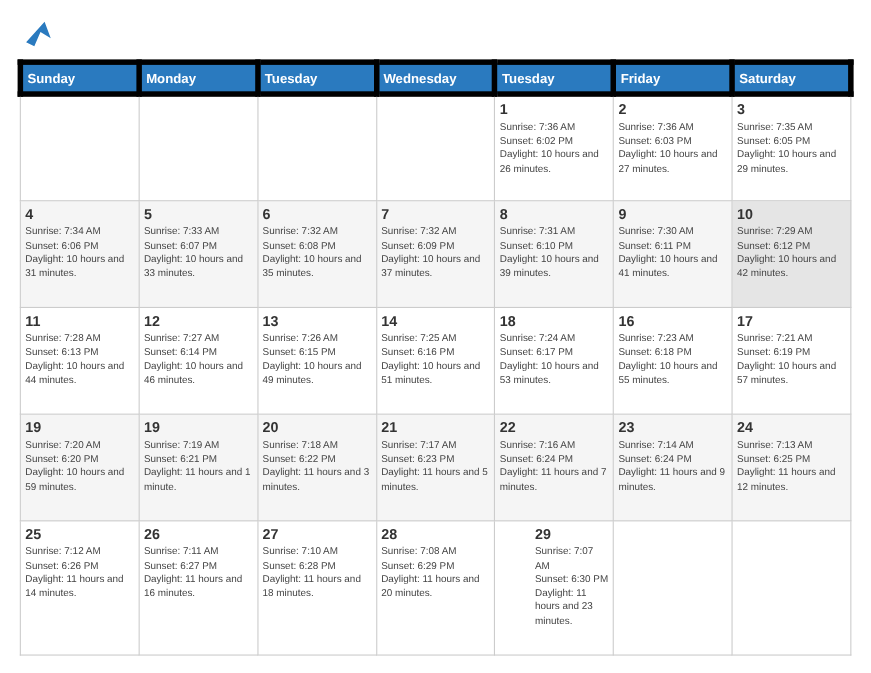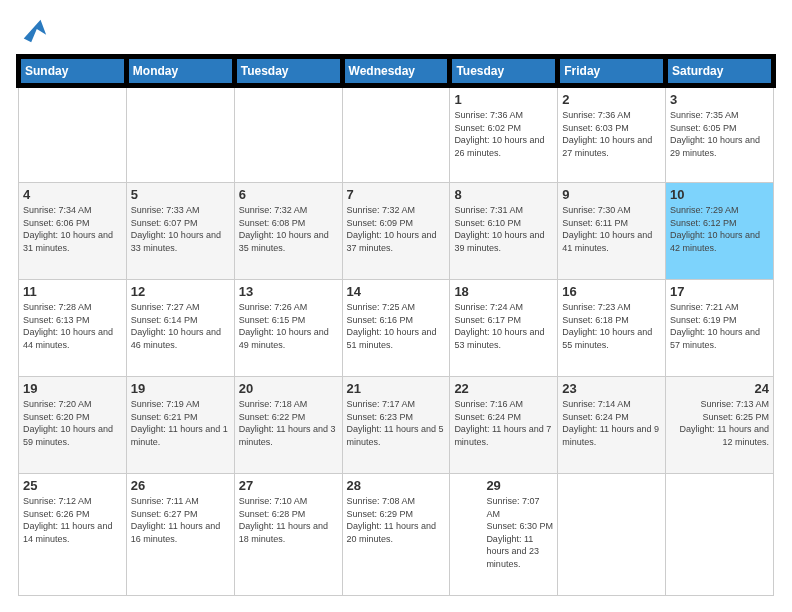--- a/index.html
+++ b/index.html
@@ -169,21 +169,21 @@
             <div class="day-info">Sunrise: 7:32 AM<br>Sunset: 6:09 PM<br>Daylight: 10 hours and 37 minutes.</div>
           </td>
           <td style="background-color: rgb(245, 245, 245);">
             <span class="day-num">8</span>
             <div class="day-info">Sunrise: 7:31 AM<br>Sunset: 6:10 PM<br>Daylight: 10 hours and 39 minutes.</div>
           </td>
           <td style="background-color: rgb(245, 245, 245);">
             <span class="day-num">9</span>
             <div class="day-info">Sunrise: 7:30 AM<br>Sunset: 6:11 PM<br>Daylight: 10 hours and 41 minutes.</div>
           </td>
-          <td style="background-color: #7dd3fc;">
+          <td style="background-color: #e5e5e5;">
             <span class="day-num">10</span>
             <div class="day-info">Sunrise: 7:29 AM<br>Sunset: 6:12 PM<br>Daylight: 10 hours and 42 minutes.</div>
           </td>
         </tr>
         <tr>
           <td style="background-color: rgb(255, 255, 255);">
             <span class="day-num">11</span>
             <div class="day-info">Sunrise: 7:28 AM<br>Sunset: 6:13 PM<br>Daylight: 10 hours and 44 minutes.</div>
           </td>
           <td style="background-color: rgb(255, 255, 255);">
@@ -229,21 +229,21 @@
             <div class="day-info">Sunrise: 7:17 AM<br>Sunset: 6:23 PM<br>Daylight: 11 hours and 5 minutes.</div>
           </td>
           <td style="background-color: rgb(245, 245, 245);">
             <span class="day-num">22</span>
             <div class="day-info">Sunrise: 7:16 AM<br>Sunset: 6:24 PM<br>Daylight: 11 hours and 7 minutes.</div>
           </td>
           <td style="background-color: rgb(245, 245, 245);">
             <span class="day-num">23</span>
             <div class="day-info">Sunrise: 7:14 AM<br>Sunset: 6:24 PM<br>Daylight: 11 hours and 9 minutes.</div>
           </td>
-          <td style="background-color: rgb(245, 245, 245); text-align: right;">
+          <td style="background-color: rgb(245, 245, 245);">
             <span class="day-num">24</span>
             <div class="day-info">Sunrise: 7:13 AM<br>Sunset: 6:25 PM<br>Daylight: 11 hours and 12 minutes.</div>
           </td>
         </tr>
         <tr>
           <td style="background-color: rgb(255, 255, 255); margin-top: 36px;">
             <span class="day-num">25</span>
             <div class="day-info">Sunrise: 7:12 AM<br>Sunset: 6:26 PM<br>Daylight: 11 hours and 14 minutes.</div>
           </td>
           <td style="background-color: rgb(255, 255, 255); margin-left: 28px;">

